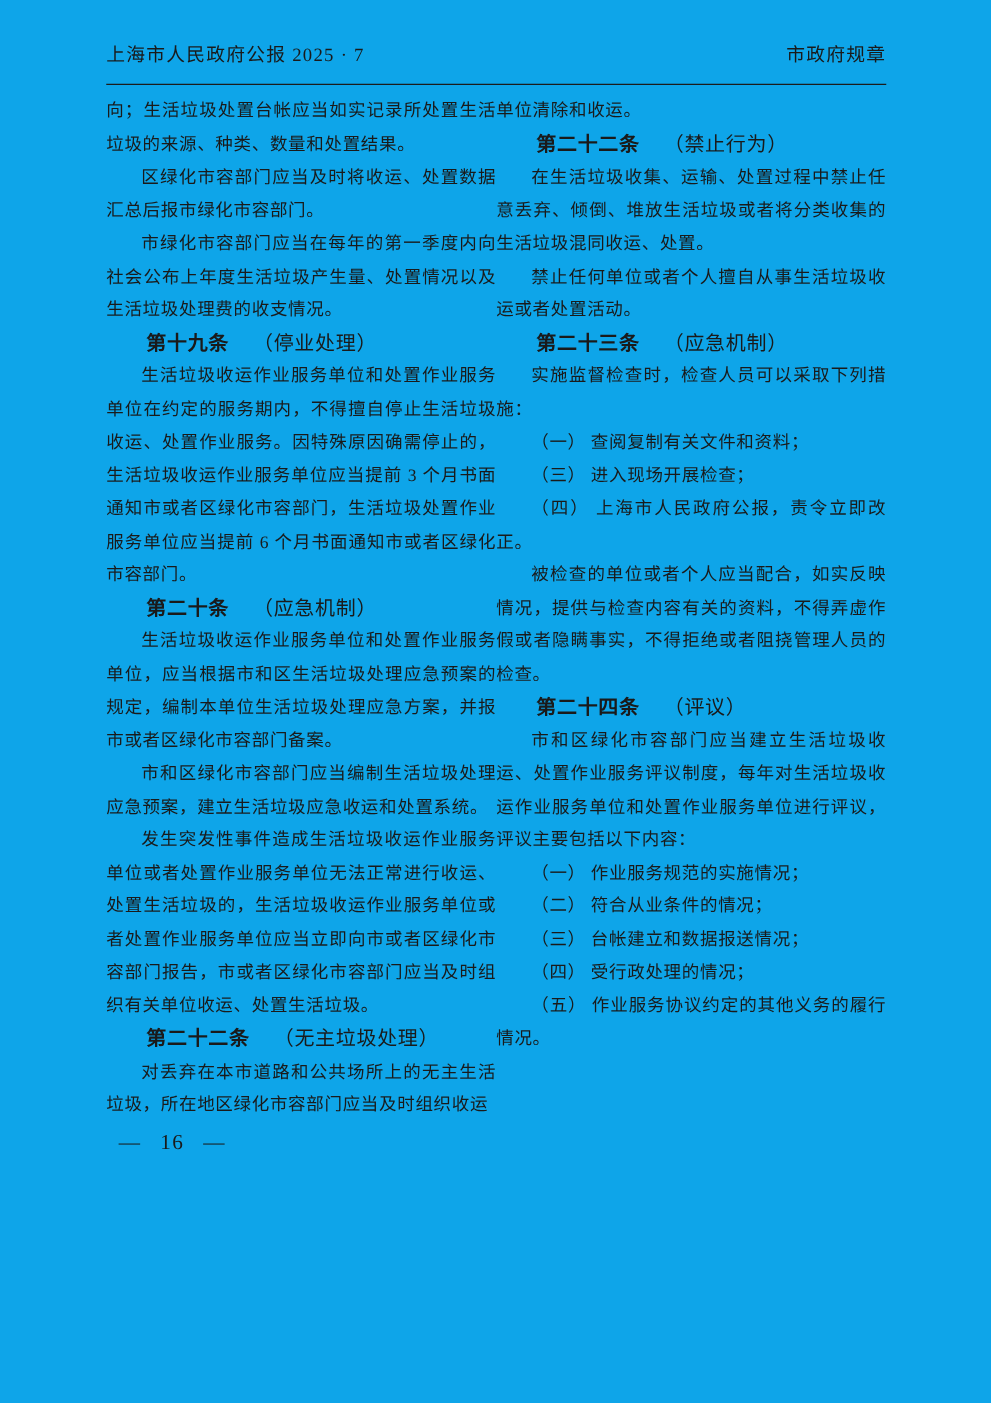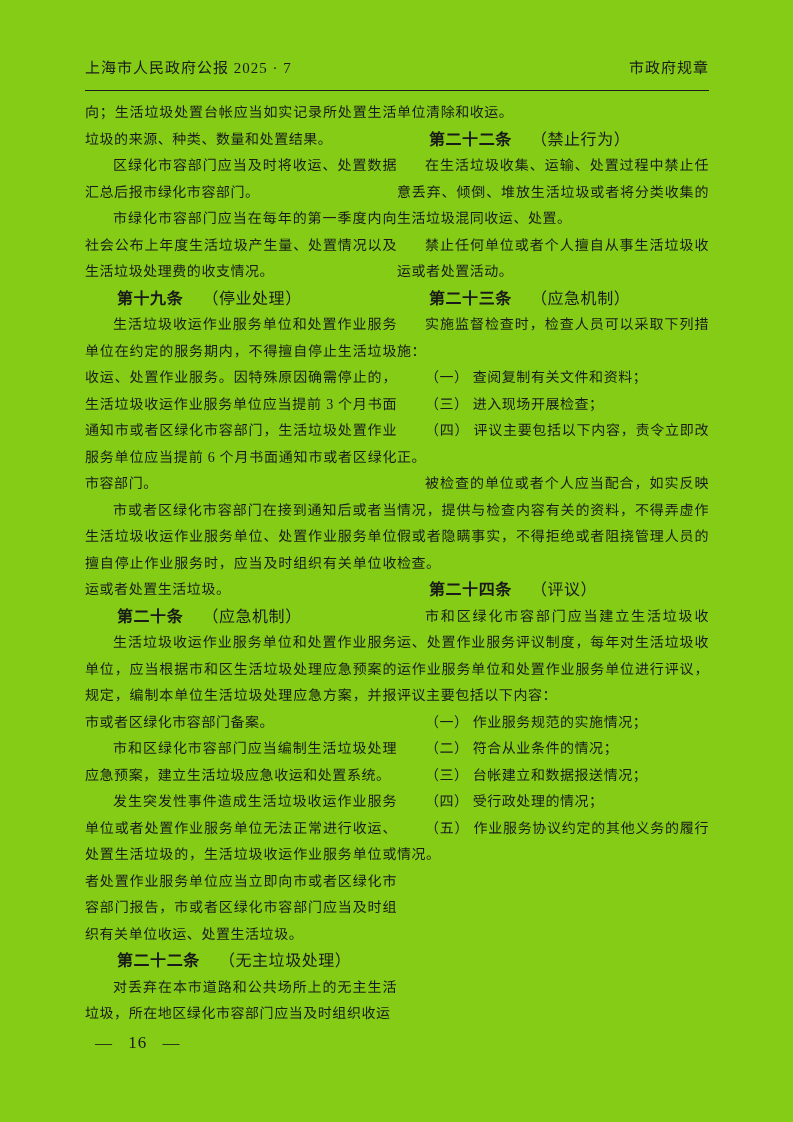--- a/index.html
+++ b/index.html
@@ -5,23 +5,23 @@
   html, body {
     margin: 0;
     padding: 0;
     background: #ffffff;
   }
   .page {
     position: relative;
     width: 793px;
     height: 1122px;
     margin: 0 auto;
-    background: #84cc16;
+    background: #0ea5e9;
     box-sizing: border-box;
-    padding: 56px 84px 0 85px;
+    padding: 32px 84px 0 85px;
     color: #1a1a1a;
     font-family: "Liberation Serif", "DejaVu Serif", serif;
     overflow: hidden;
   }
   .page-header {
     display: flex;
     justify-content: space-between;
     align-items: baseline;
     font-size: 15px;
     letter-spacing: 1px;
@@ -81,38 +81,37 @@
     <span>市政府规章</span>
   </header>
 
   <main class="columns">
     <div class="col" id="col-left">
         <p class="para">向；生活垃圾处置台帐应当如实记录所处置生活垃圾的来源、种类、数量和处置结果。</p>
         <p class="para indent">区绿化市容部门应当及时将收运、处置数据汇总后报市绿化市容部门。</p>
         <p class="para indent">市绿化市容部门应当在每年的第一季度内向社会公布上年度生活垃圾产生量、处置情况以及生活垃圾处理费的收支情况。</p>
         <p class="heading"><span class="art-num">第十九条</span><span class="art-title">（停业处理）</span></p>
         <p class="para indent">生活垃圾收运作业服务单位和处置作业服务单位在约定的服务期内，不得擅自停止生活垃圾收运、处置作业服务。因特殊原因确需停止的，生活垃圾收运作业服务单位应当提前 3 个月书面通知市或者区绿化市容部门，生活垃圾处置作业服务单位应当提前 6 个月书面通知市或者区绿化市容部门。</p>
-        <p class="para indent">市或者区绿化市容部门在接到通知后或者当生活垃圾收运作业服务单位、处置作业服务单位擅自停止作业服务时，应当及时组织有关单位收运或者处置生活垃圾。</p>
         <p class="heading"><span class="art-num">第二十条</span><span class="art-title">（应急机制）</span></p>
         <p class="para indent">生活垃圾收运作业服务单位和处置作业服务单位，应当根据市和区生活垃圾处理应急预案的规定，编制本单位生活垃圾处理应急方案，并报市或者区绿化市容部门备案。</p>
         <p class="para indent">市和区绿化市容部门应当编制生活垃圾处理应急预案，建立生活垃圾应急收运和处置系统。</p>
         <p class="para indent">发生突发性事件造成生活垃圾收运作业服务单位或者处置作业服务单位无法正常进行收运、处置生活垃圾的，生活垃圾收运作业服务单位或者处置作业服务单位应当立即向市或者区绿化市容部门报告，市或者区绿化市容部门应当及时组织有关单位收运、处置生活垃圾。</p>
         <p class="heading"><span class="art-num">第二十二条</span><span class="art-title">（无主垃圾处理）</span></p>
         <p class="para indent">对丢弃在本市道路和公共场所上的无主生活垃圾，所在地区绿化市容部门应当及时组织收运</p>
       </div>
     <div class="col" id="col-right">
         <p class="para">单位清除和收运。</p>
         <p class="heading"><span class="art-num">第二十二条</span><span class="art-title">（禁止行为）</span></p>
         <p class="para indent">在生活垃圾收集、运输、处置过程中禁止任意丢弃、倾倒、堆放生活垃圾或者将分类收集的生活垃圾混同收运、处置。</p>
         <p class="para indent">禁止任何单位或者个人擅自从事生活垃圾收运或者处置活动。</p>
         <p class="heading"><span class="art-num">第二十三条</span><span class="art-title">（应急机制）</span></p>
         <p class="para indent">实施监督检查时，检查人员可以采取下列措施：</p>
         <p class="para indent">（一） 查阅复制有关文件和资料；</p>
         <p class="para indent">（三） 进入现场开展检查；</p>
-        <p class="para indent">（四） 评议主要包括以下内容，责令立即改正。</p>
+        <p class="para indent">（四） 上海市人民政府公报，责令立即改正。</p>
         <p class="para indent">被检查的单位或者个人应当配合，如实反映情况，提供与检查内容有关的资料，不得弄虚作假或者隐瞒事实，不得拒绝或者阻挠管理人员的检查。</p>
         <p class="heading"><span class="art-num">第二十四条</span><span class="art-title">（评议）</span></p>
         <p class="para indent">市和区绿化市容部门应当建立生活垃圾收运、处置作业服务评议制度，每年对生活垃圾收运作业服务单位和处置作业服务单位进行评议，评议主要包括以下内容：</p>
         <p class="para indent">（一） 作业服务规范的实施情况；</p>
         <p class="para indent">（二） 符合从业条件的情况；</p>
         <p class="para indent">（三） 台帐建立和数据报送情况；</p>
         <p class="para indent">（四） 受行政处理的情况；</p>
         <p class="para indent">（五） 作业服务协议约定的其他义务的履行情况。</p>
       </div>
   </main>

